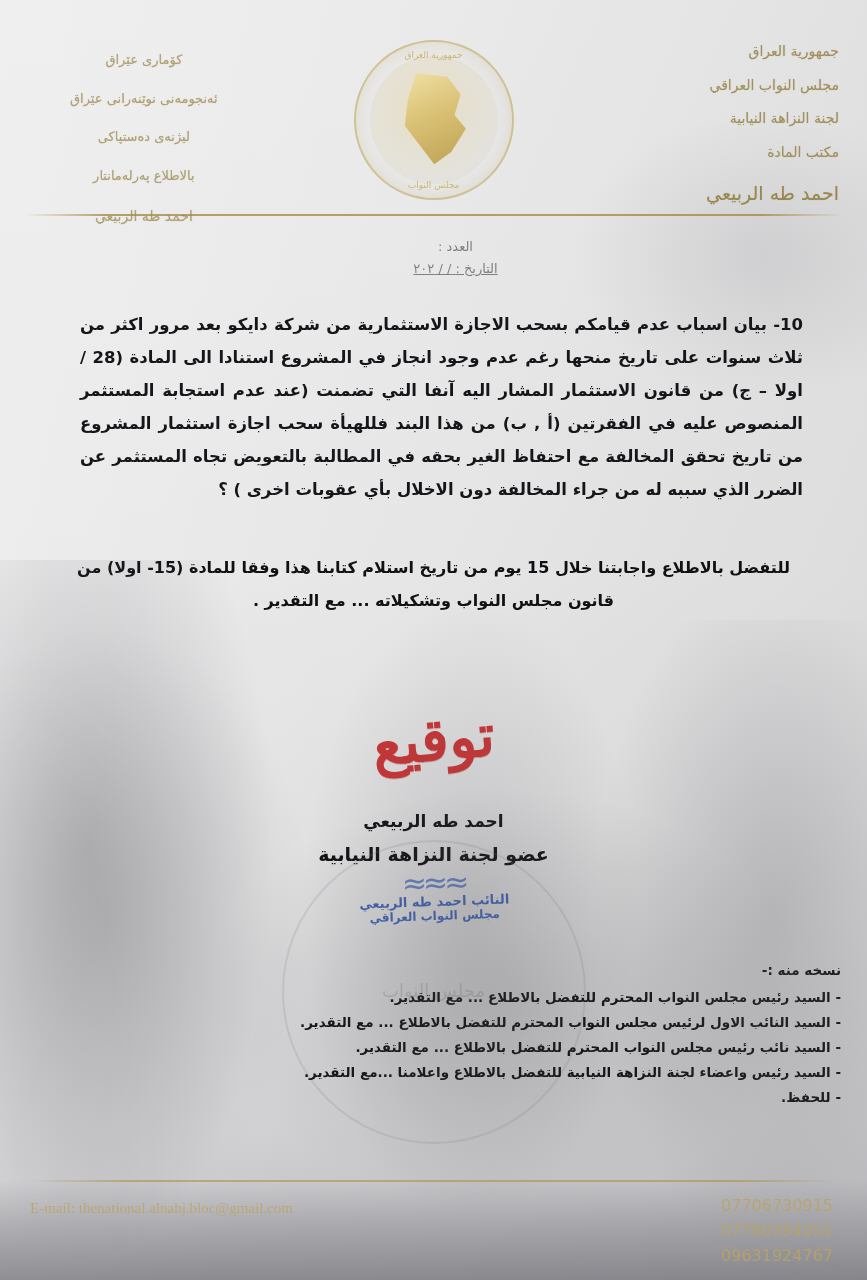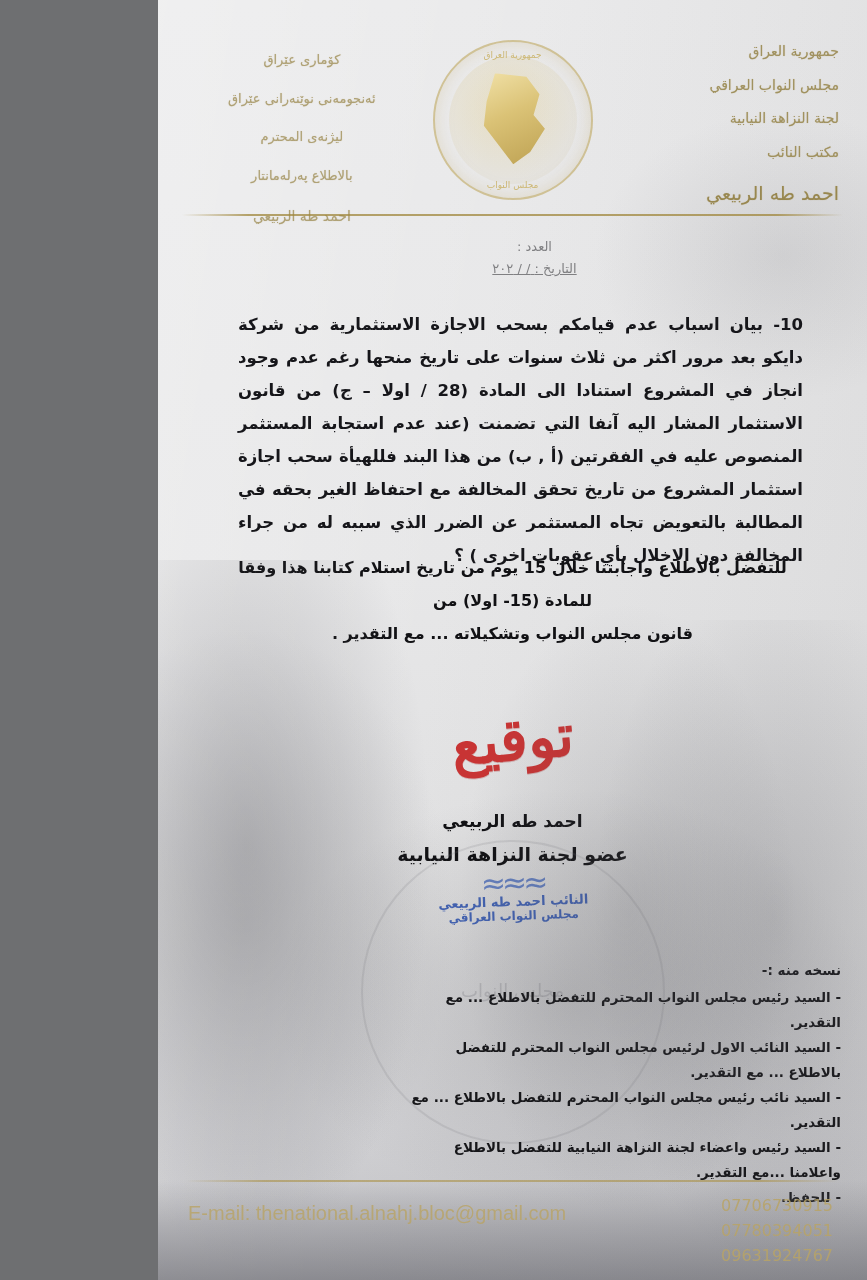--- a/index.html
+++ b/index.html
@@ -6,21 +6,21 @@
     margin: 0;
     padding: 0;
     background: #6e6f71;
   }
   body {
     font-family: "DejaVu Sans", sans-serif;
   }
 
   .page {
     position: relative;
-    width: 709px;
+    width: 867px;
     height: 1280px;
     overflow: hidden;
     background:
       radial-gradient(ellipse 420px 300px at 58% 78%, rgba(120,120,124,0.30), rgba(120,120,124,0) 70%),
       radial-gradient(ellipse 300px 420px at 12% 72%, rgba(110,110,115,0.28), rgba(110,110,115,0) 70%),
       radial-gradient(ellipse 260px 200px at 88% 20%, rgba(125,125,130,0.18), rgba(125,125,130,0) 72%),
       linear-gradient(180deg, #e9e9ea 0%, #e6e6e7 45%, #dededf 72%, #cfcfd2 88%, #bdbdc1 100%);
   }
 
   
@@ -268,24 +268,24 @@
     height: 2px;
     background: linear-gradient(90deg, rgba(160,135,60,0) 0%, rgba(170,145,70,0.6) 12%, rgba(170,145,70,0.6) 88%, rgba(160,135,60,0) 100%);
   }
   .footer-mail {
     position: absolute;
     left: 30px;
     top: 16px;
     direction: ltr;
     text-align: left;
     color: #b9a466;
-    font-size: 20px;
+    font-size: 15px;
     line-height: 1.7;
     opacity: 0.8;
-    font-family: Liberation Sans, sans-serif;
+    font-family: Liberation Serif, serif;
   }
   .footer-phones {
     position: absolute;
     right: 34px;
     top: 14px;
     direction: ltr;
     text-align: right;
     color: #b9a466;
     font-size: 16px;
     line-height: 1.55;
@@ -311,38 +311,38 @@
 <body>
 
 <div class="page">
   <div class="sheet"></div>
 
   <div class="header">
 
     <div class="hdr-col hdr-left">
       <div>كۆماری عێراق</div>
       <div>ئەنجومەنی نوێنەرانی عێراق</div>
-      <div>لیژنەی المحترم</div>
+      <div>لیژنەی دەستپاکی</div>
       <div>بالاطلاع پەرلەمانتار</div>
       <div class="kname">احمد طه الربيعي</div>
     </div>
 
     <div class="emblem">
       <div class="ring"></div>
       <div class="inner"></div>
       <div class="txt-top">جمهورية العراق</div>
       <div class="map"></div>
       <div class="txt-bot">مجلس النواب</div>
     </div>
 
     <div class="hdr-col hdr-right">
       <div>جمهورية العراق</div>
       <div>مجلس النواب العراقي</div>
       <div>لجنة النزاهة النيابية</div>
-      <div>مكتب النائب</div>
+      <div>مكتب المادة</div>
       <div class="name">احمد طه الربيعي</div>
     </div>
   </div>
 
   <div class="hdr-rule"></div>
 
   <div class="meta">
     <div>العدد :</div>
     <div class="row2">
       <span>التاريخ :</span>

